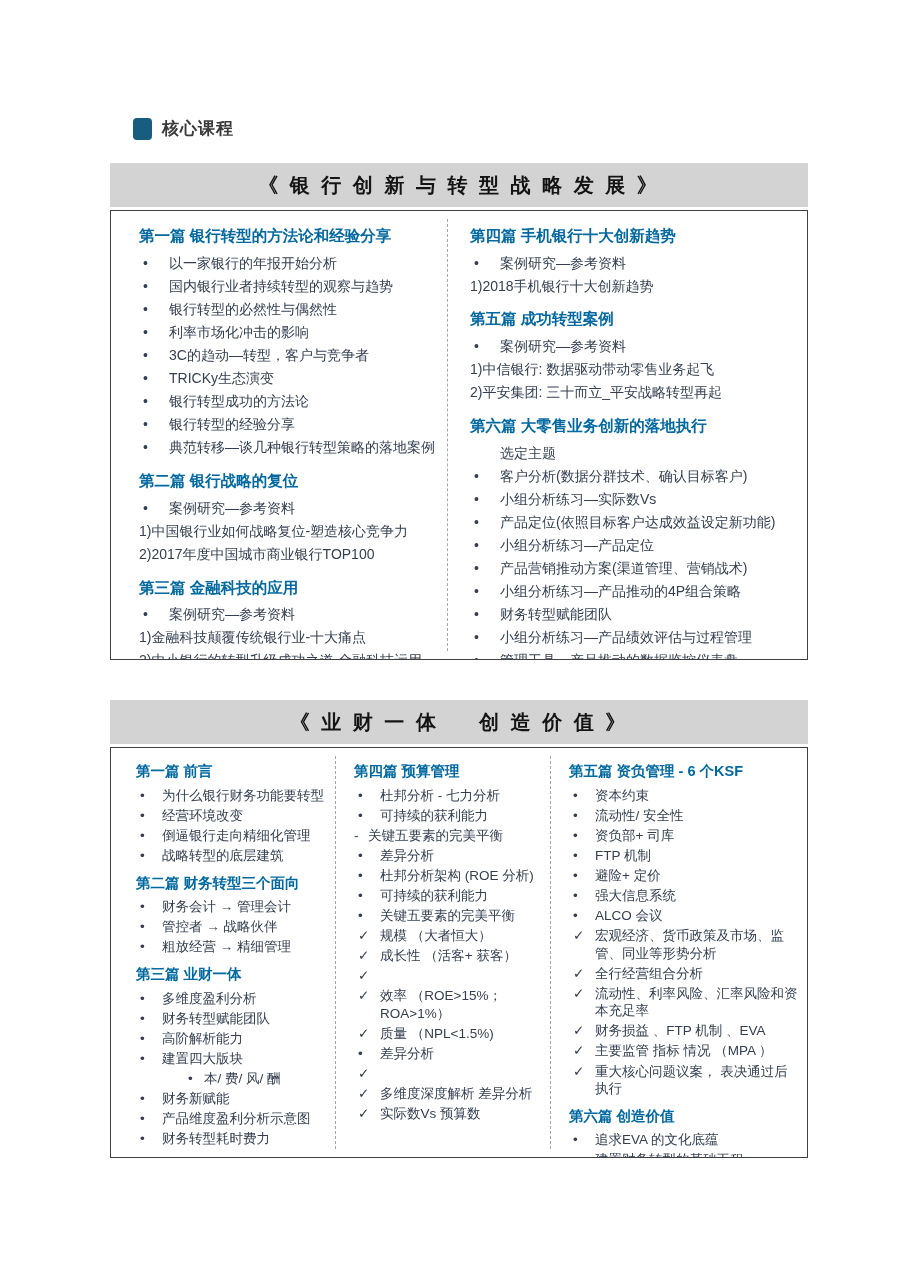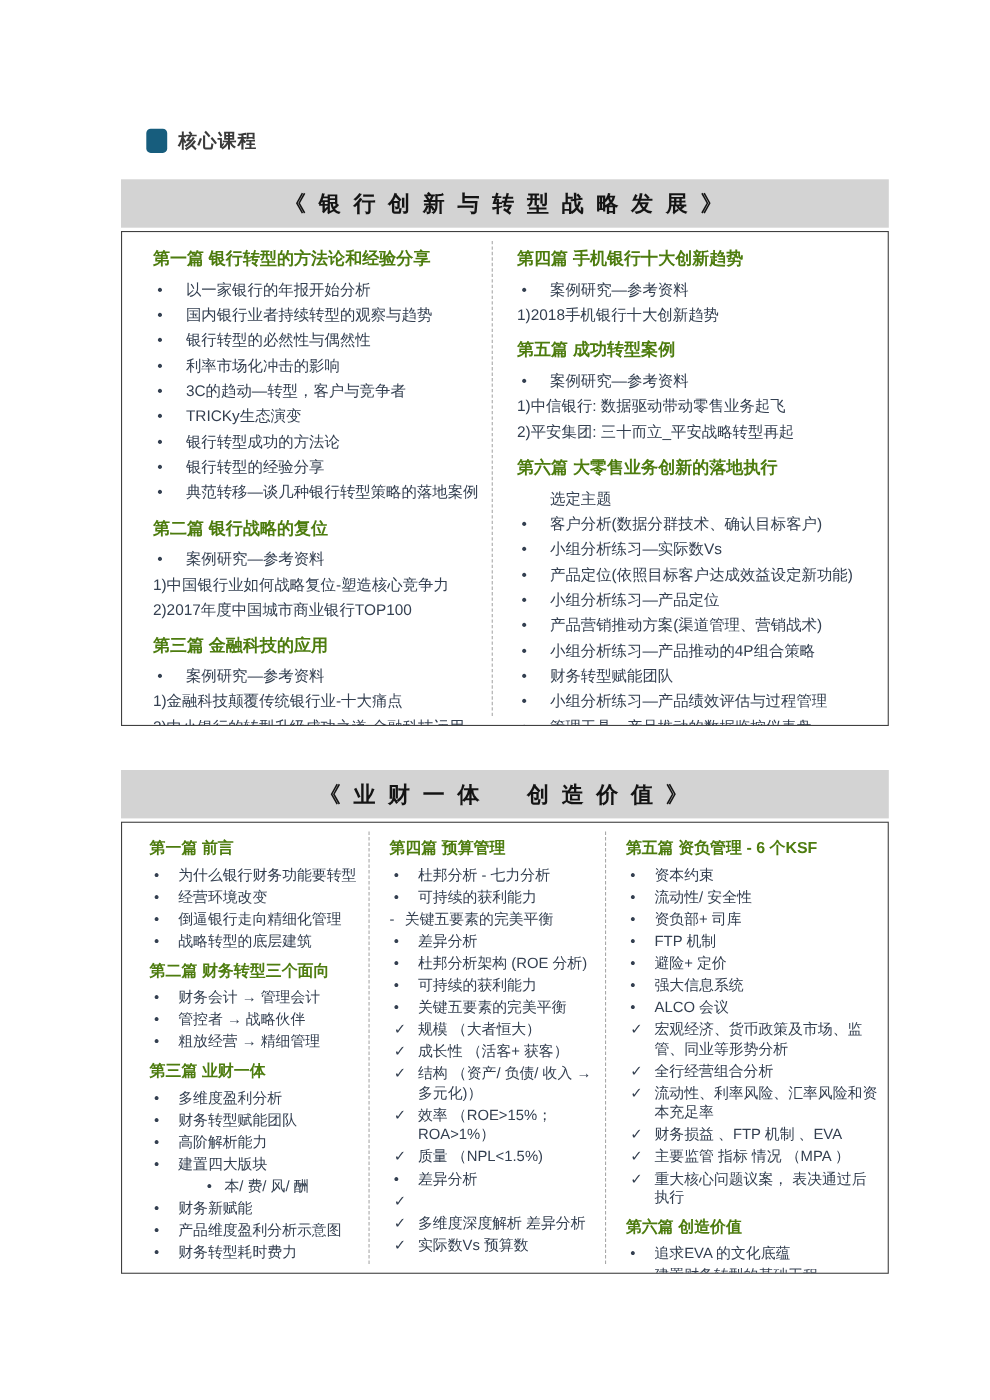--- a/index.html
+++ b/index.html
@@ -1,19 +1,19 @@
 <!DOCTYPE html>
 <html><head>
 <meta charset="utf-8">
 <style>
   html,body{margin:0;padding:0;background:#ffffff;}
   body{width:900px;height:1273px;font-family:"Liberation Sans","DejaVu Sans",sans-serif;}
   .page{position:relative;width:900px;height:1273px;background:#fff;overflow:hidden;}
 
-  .doc-header{position:absolute;left:133px;top:117px;display:flex;align-items:flex-start;gap:10px;}
+  .doc-header{position:absolute;left:133px;top:117px;display:flex;align-items:flex-end;gap:10px;}
   .header-icon{width:19px;height:22px;border-radius:4px;display:inline-block;background:#175D7D;}
   .header-title{font-size:17px;font-weight:bold;color:#3a3a3a;letter-spacing:1px;}
 
   .banner{position:absolute;left:110px;width:698px;height:44px;background:#D3D3D3;
           display:flex;align-items:center;justify-content:center;}
   .banner span{font-size:20px;font-weight:bold;color:#141414;letter-spacing:3px;white-space:pre;}
   .banner1{top:163px;}
   .banner2{top:700px;}
 
   .box{position:absolute;left:110px;width:698px;background:#fff;border:1.5px solid #404040;
@@ -26,21 +26,21 @@
 
   .box1 .col{font-size:14px;line-height:1.4;}
   .box1 .col-a{flex:0 0 336px;padding:10px 8px 0 28px;}
   .box1 .col-b{flex:1;padding:10px 8px 0 22px;}
 
   .box2 .col{font-size:13.5px;line-height:1.3;}
   .box2 .col-a{flex:0 0 224px;padding:12px 6px 0 25px;}
   .box2 .col-b{flex:0 0 214px;padding:12px 6px 0 18px;}
   .box2 .col-c{flex:1;padding:12px 6px 0 18px;}
 
-  .sec-title{font-weight:bold;color:#4d7c0f;}
+  .sec-title{font-weight:bold;color:#0369a1;}
   .box1 .sec-title{font-size:15.5px;margin:4px 0 7px;}
   .box2 .sec-title{font-size:14.5px;margin:2px 0 6px;}
   .section + .section .sec-title{margin-top:12px;}
   .box2 .section + .section .sec-title{margin-top:9px;}
 
   .item{display:flex;color:#333F50;}
   .box1 .item{margin:3.5px 0;}
   .box2 .item{margin:2.5px 0;}
   .marker{flex:0 0 auto;text-align:left;}
   .item.bullet,.item.check{padding-left:4px;}
@@ -317,21 +317,20 @@
           <div class="item check">
             <span class="marker">✓</span>
             <span class="txt">规模 （大者恒大）</span>
           </div>
           <div class="item check">
             <span class="marker">✓</span>
             <span class="txt">成长性 （活客+ 获客）</span>
           </div>
           <div class="item check">
             <span class="marker">✓</span>
-            <span class="txt">结构 （资产/ 负债/ 收入 → 多元化)）</span>
           </div>
           <div class="item check">
             <span class="marker">✓</span>
             <span class="txt">效率 （ROE&gt;15%； ROA&gt;1%）</span>
           </div>
           <div class="item check">
             <span class="marker">✓</span>
             <span class="txt">质量 （NPL&lt;1.5%)</span>
           </div>
           <div class="item bullet">

